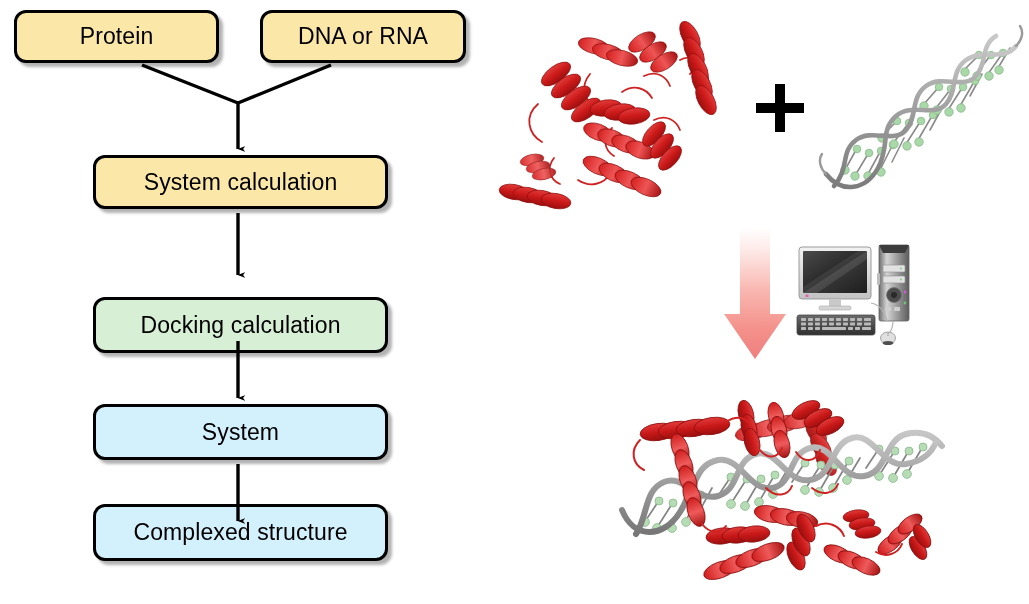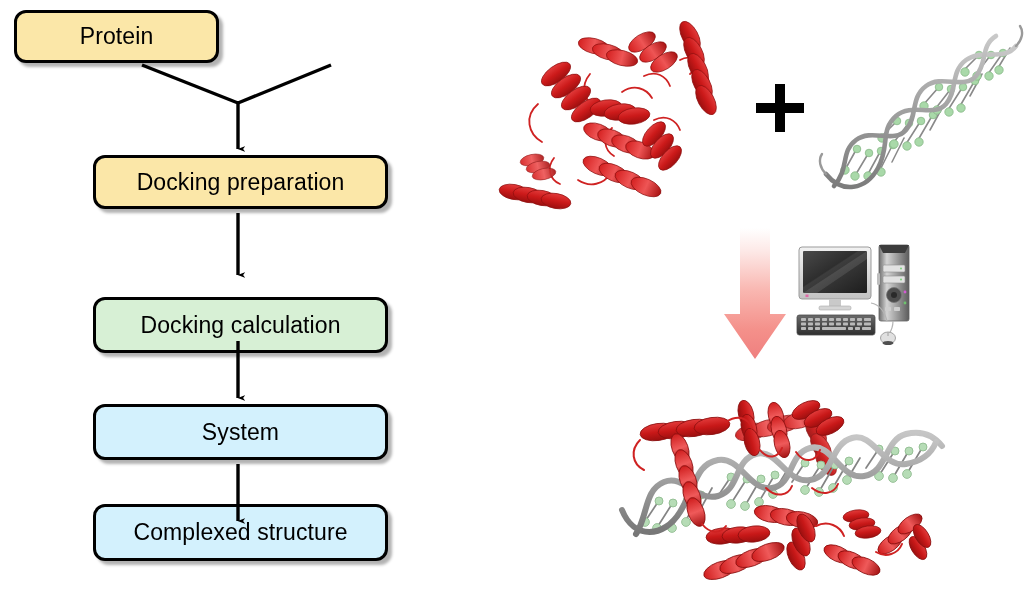--- a/index.html
+++ b/index.html
@@ -70,23 +70,26 @@
 </style>
 </head>
 <body>
 
 <div id="canvas">
 
   <div class="fc-box yellow" id="box-protein">
     <span>Protein</span>
   </div>
 
+  <div class="fc-box yellow" id="box-dna">
+    <span>DNA or RNA</span>
+  </div>
 
   <div class="fc-box yellow" id="box-sysprep">
-    <span>Docking preparation</span>
+    <span>System calculation</span>
   </div>
 
   <div class="fc-box green" id="box-docking">
     <span>Docking calculation</span>
   </div>
 
   <div class="fc-box blue" id="box-scoring">
     <span>System</span>
   </div>
 

